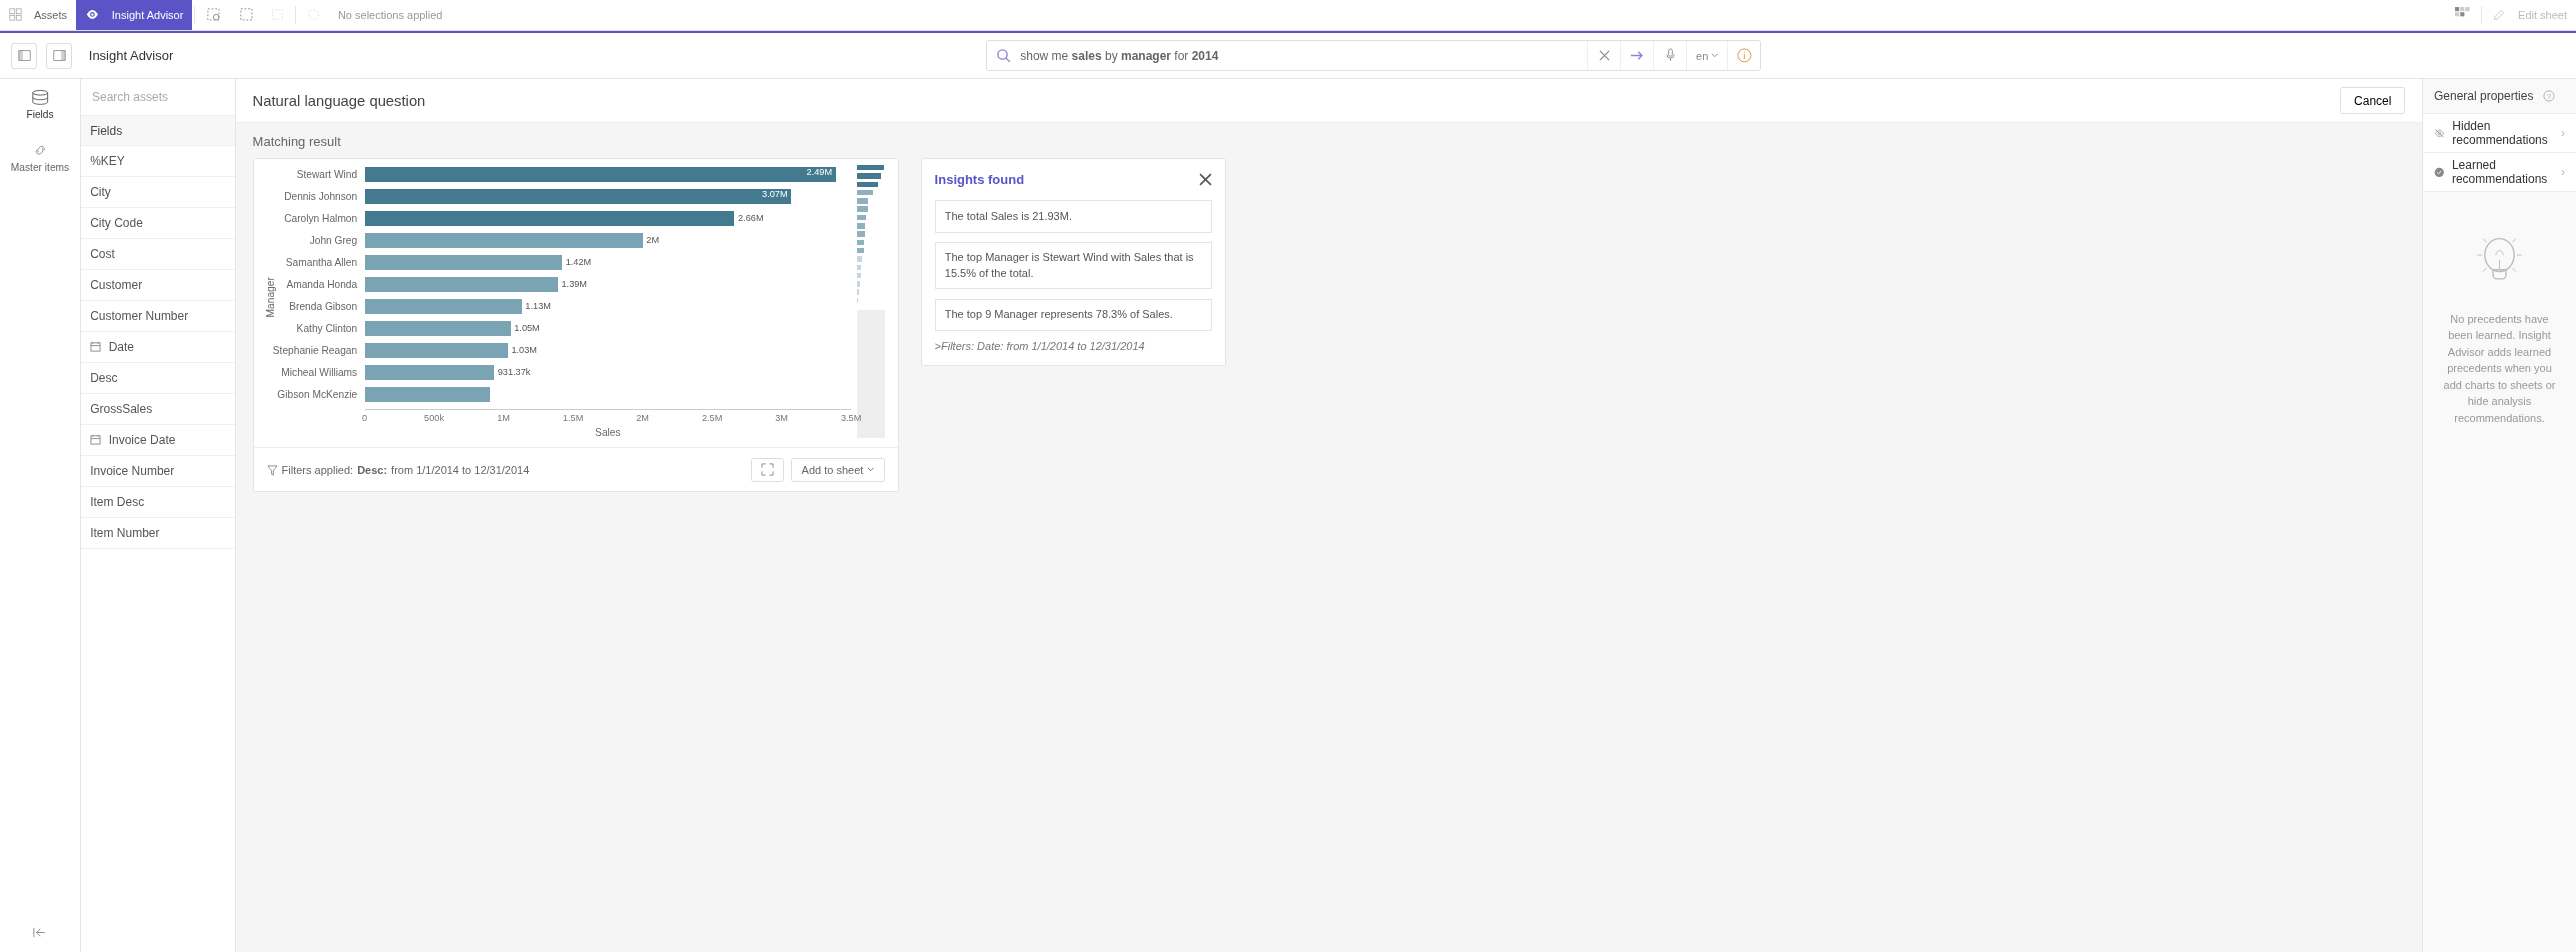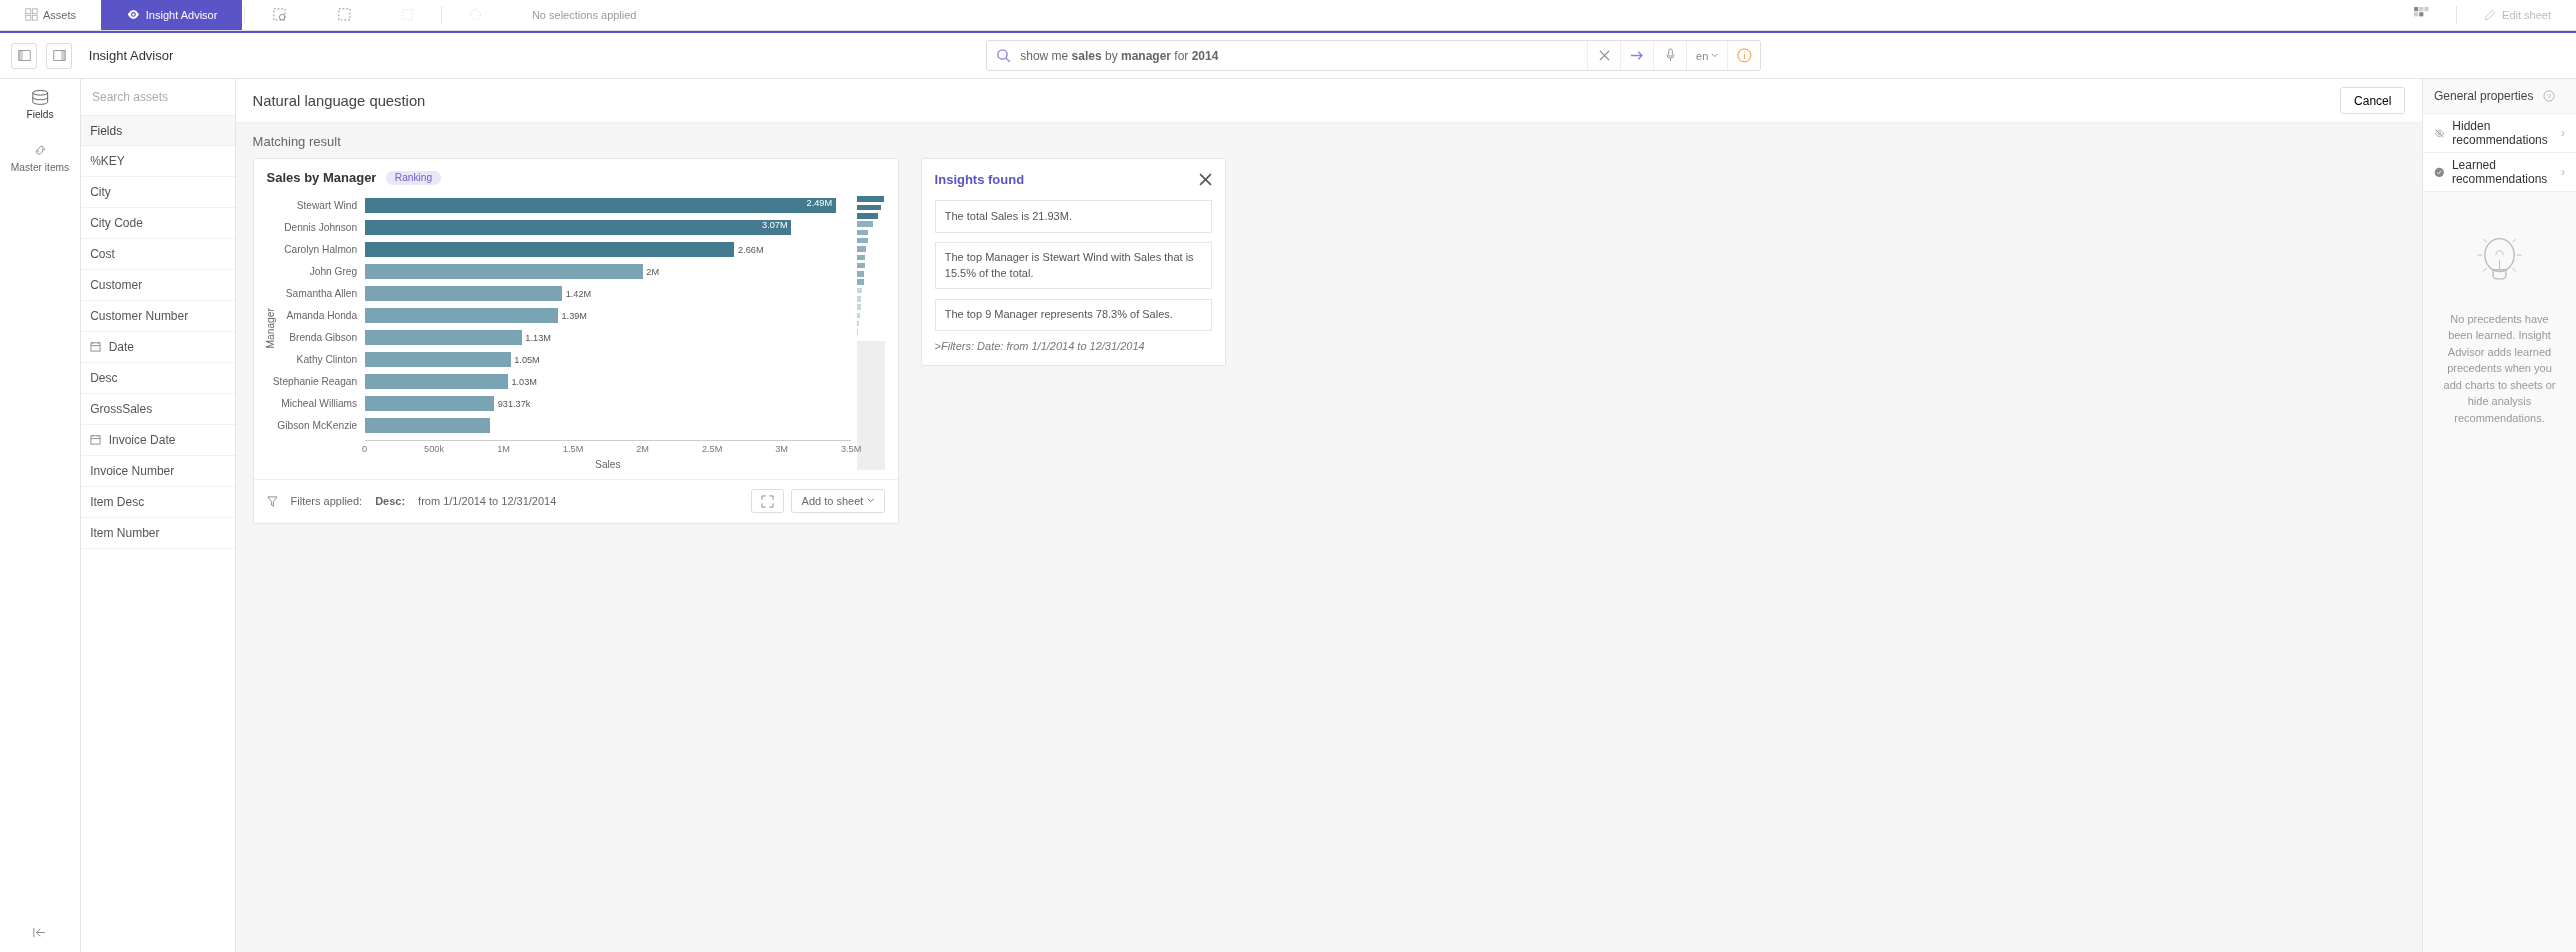--- a/index.html
+++ b/index.html
@@ -1,20 +1,20 @@
 <!DOCTYPE html>
 <html style="font-size:14.8px"><head>
 <meta charset="utf-8">
 <style>
 * { box-sizing: border-box; margin: 0; padding: 0; font-family: -apple-system, BlinkMacSystemFont, "Segoe UI", Helvetica, Arial, sans-serif; }
 body { background: #f5f5f5; color: #333; font-size: 12px; overflow: hidden; }
 
 
 .topbar { display: flex; align-items: center; height: 30.5px; background: #fff; border-bottom: 0.9px solid #ddd; }
-.topbar .tbtn { display: flex; align-items: center; height: 100%; padding: 0 25px; gap: 5px; color: #666; cursor: pointer; font-size: 11px; }
+.topbar .tbtn { display: flex; align-items: center; height: 100%; padding: 0 9px; gap: 12px; color: #666; cursor: pointer; font-size: 11px; }
 .topbar .tbtn.active { background: #5a54c7; color: #fff; }
 .topbar .sep { width: 0.9px; height: 18.5px; background: #e5e5e5; margin: 0 1.8px; }
 .topbar .sel { color: #999; font-size: 11px; }
 .topbar .right { margin-left: auto; display: flex; align-items: center; height: 100%; }
 .topbar .right .tbtn { color: #bbb; }
 .purplebar { height: 2.8px; background: #5a54c7; }
 
 
 .secbar { display: flex; align-items: center; height: 46px; background: #fff; border-bottom: 0.9px solid #e5e5e5; padding: 0 11px; gap: 9.2px; }
 .secbar .panelbtn { display: flex; align-items: center; justify-content: center; width: 26px; height: 26px; border: 0.9px solid #ddd; border-radius: 2.8px; cursor: pointer; color: #666; }
@@ -71,21 +71,21 @@
 .barrow .bval.inside { position: absolute; right: 3.7px; color: #fff; margin: 0; }
 .ylabel { position: absolute; left: -16.6px; top: 50%; transform: rotate(-90deg) translateX(9.2px); font-size: 10.2px; color: #666; }
 .xaxis { display: flex; margin-left: 98px; height: 16.6px; border-top: 0.9px solid #ccc; position: relative; margin-top: 3.7px; }
 .xaxis .tick { position: absolute; font-size: 9.2px; color: #777; transform: translateX(-50%); top: 2.8px; }
 .xlabel { text-align: center; font-size: 10.2px; color: #666; margin-left: 98px; padding-top: 1.8px; }
 .minimap { width: 28px; display: flex; flex-direction: column; gap: 2.8px; padding-top: 1.8px; }
 .minimap .mbar { background: #437a8f; height: 5.5px; }
 .minimap .mbar.light { background: #8fb0bc; }
 .minimap .mpad { background: #eee; margin-top: 3.7px; flex: 1; min-height: 37px; }
 .chartcard .cfoot { display: flex; align-items: center; padding: 9.2px 13px; border-top: 0.9px solid #eee; font-size: 11px; color: #666; }
-.chartcard .cfoot .filt { display: flex; align-items: flex-end; gap: 13px; }
+.chartcard .cfoot .filt { display: flex; align-items: flex-end; gap: 4px; }
 .chartcard .cfoot .factions { margin-left: auto; display: flex; gap: 7.4px; }
 .chartcard .cfoot .fbtn { display: flex; align-items: center; padding: 4.6px 9.2px; border: 0.9px solid #ddd; border-radius: 2.8px; cursor: pointer; gap: 3.7px; background: #fff; }
 
 
 .insightcard { background: #fff; border: 0.9px solid #e5e5e5; border-radius: 1.8px; width: 305px; padding: 13px; }
 .insightcard .ihead { display: flex; align-items: center; margin-bottom: 13px; }
 .insightcard .ihead .ititle { font-size: 13px; font-weight: 600; color: #5a54c7; }
 .insightcard .ihead .iclose { margin-left: auto; cursor: pointer; color: #666; }
 .insightcard .ibox { border: 0.9px solid #e5e5e5; padding: 7.4px 9.2px; margin-bottom: 9.2px; font-size: 11px; color: #555; line-height: 1.4; }
 .insightcard .ifilt { font-size: 11px; color: #777; font-style: italic; margin-top: 3.7px; }
@@ -313,24 +313,20 @@
   <div class="content">
     <div class="qhdr">
       <span class="qtitle">Natural language question</span>
       <button class="cancel">Cancel</button>
     </div>
     <div class="resultwrap">
       <div class="matchlbl">Matching result</div>
       <div class="cards">
 
         <div class="chartcard">
-          <div class="chead">
-            <span class="ctitle">Sales by Manager</span>
-            <span class="cbadge">Ranking</span>
-          </div>
           <div class="cbody">
             <div class="chart">
               <div class="chartmain" id="chartmain">
                 <div class="ylabel">Manager</div>
               <div class="barrow">
                     <div class="blab">Stewart Wind</div>
                     <div class="bwrap">
                       <div class="bar" style="width:96.86%">
                         <span class="bval inside">2.49M</span>
                       </div>

